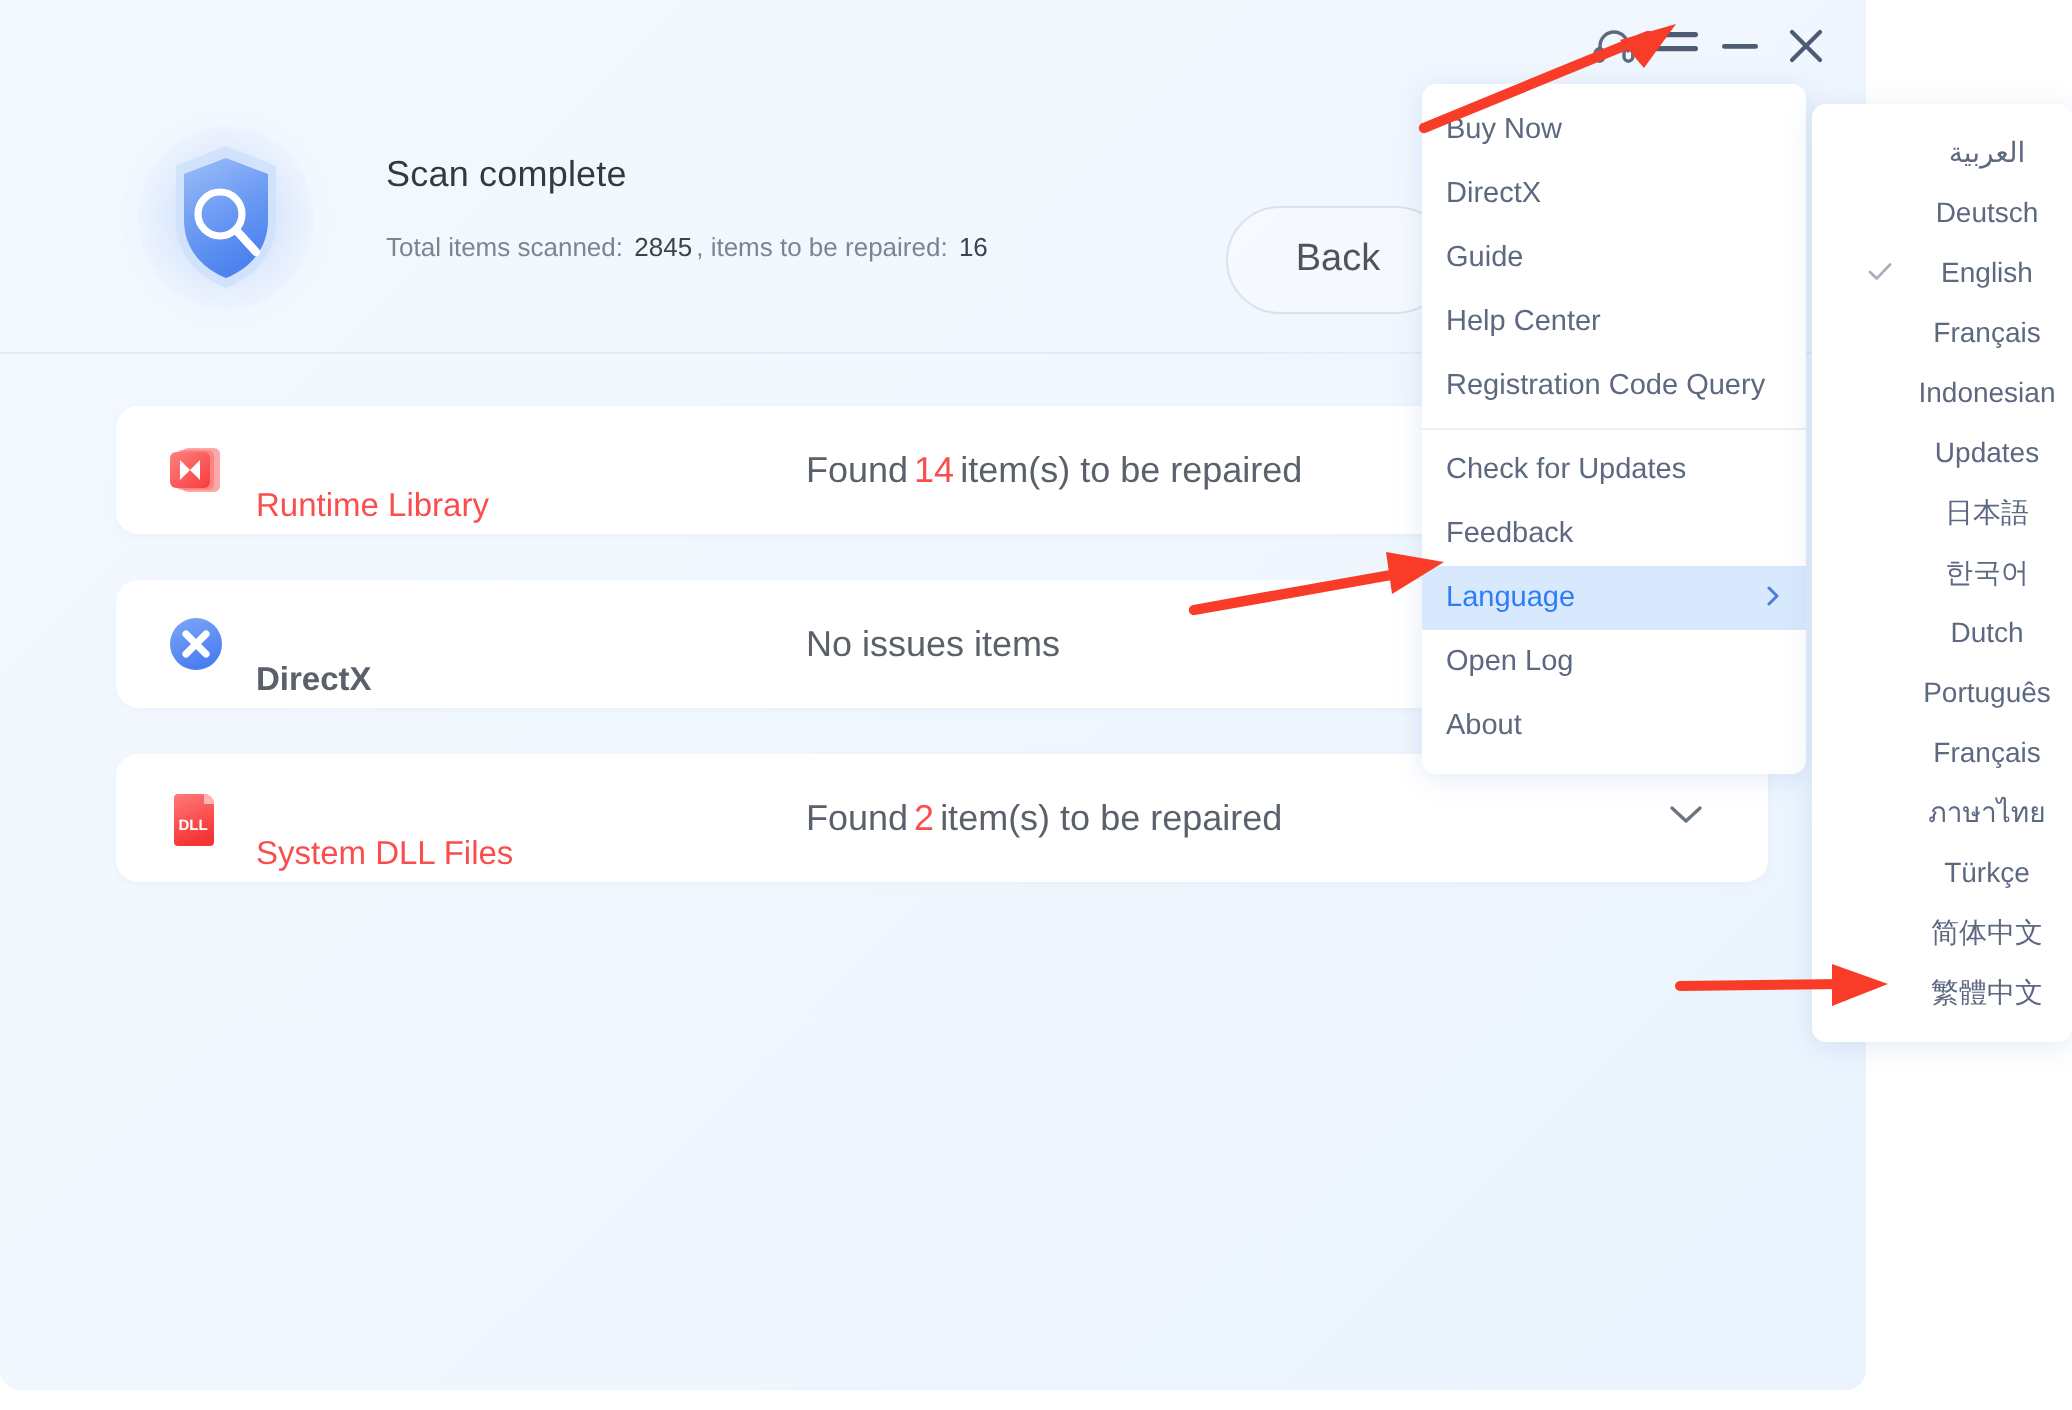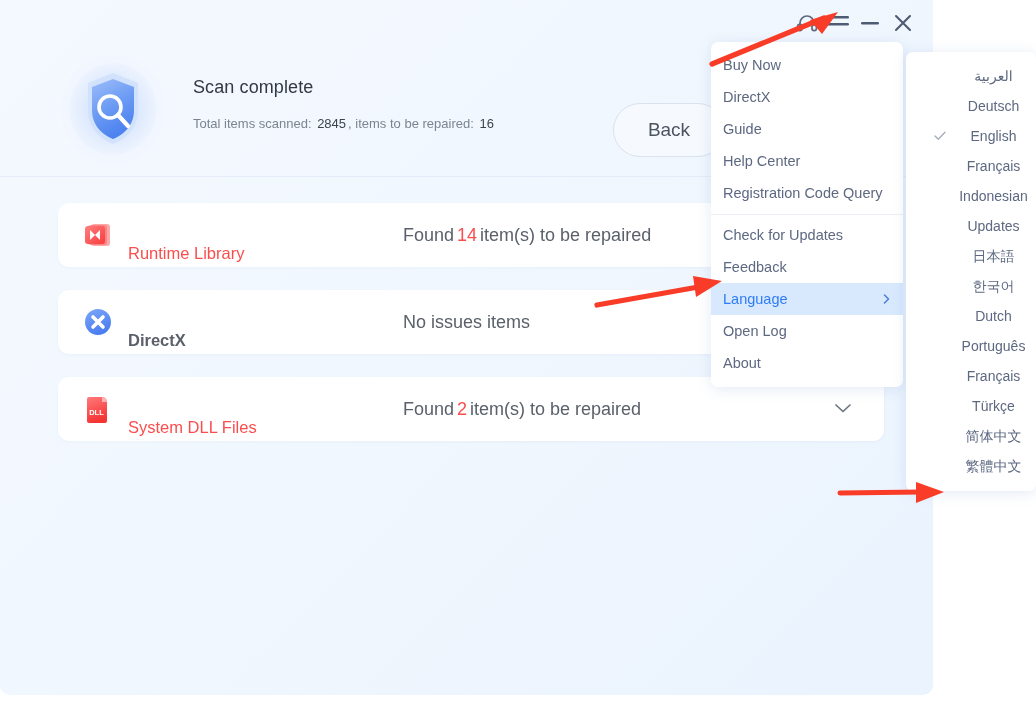--- a/index.html
+++ b/index.html
@@ -382,20 +382,21 @@
           <path d="M1 5 L4.3 8.3 L11 1.3" fill="none" stroke="#a7aeba" stroke-width="1.4" stroke-linecap="round" stroke-linejoin="round"></path>
         </svg></span><span>English</span></div>
     <div class="lang-item"><span>Français</span></div>
     <div class="lang-item"><span>Indonesian</span></div>
     <div class="lang-item"><span>Updates</span></div>
     <div class="lang-item"><span>日本語</span></div>
     <div class="lang-item"><span>한국어</span></div>
     <div class="lang-item"><span>Dutch</span></div>
     <div class="lang-item"><span>Português</span></div>
     <div class="lang-item"><span>Français</span></div>
+    <div class="lang-item"><span>ภาษาไทย</span></div>
     <div class="lang-item"><span>Türkçe</span></div>
     <div class="lang-item"><span>简体中文</span></div>
     <div class="lang-item"><span>繁體中文</span></div>
   </div>
 
 <svg class="arrow-svg" style="left:706px; top:8px;" width="140" height="62" viewBox="0 0 140 62">
   <path d="M6 56 L118 10" stroke="#f93c28" stroke-width="5.2" stroke-linecap="round"></path>
   <path d="M132 4 L104 12 L116 26 Z" fill="#f93c28"></path>
 </svg>
 

